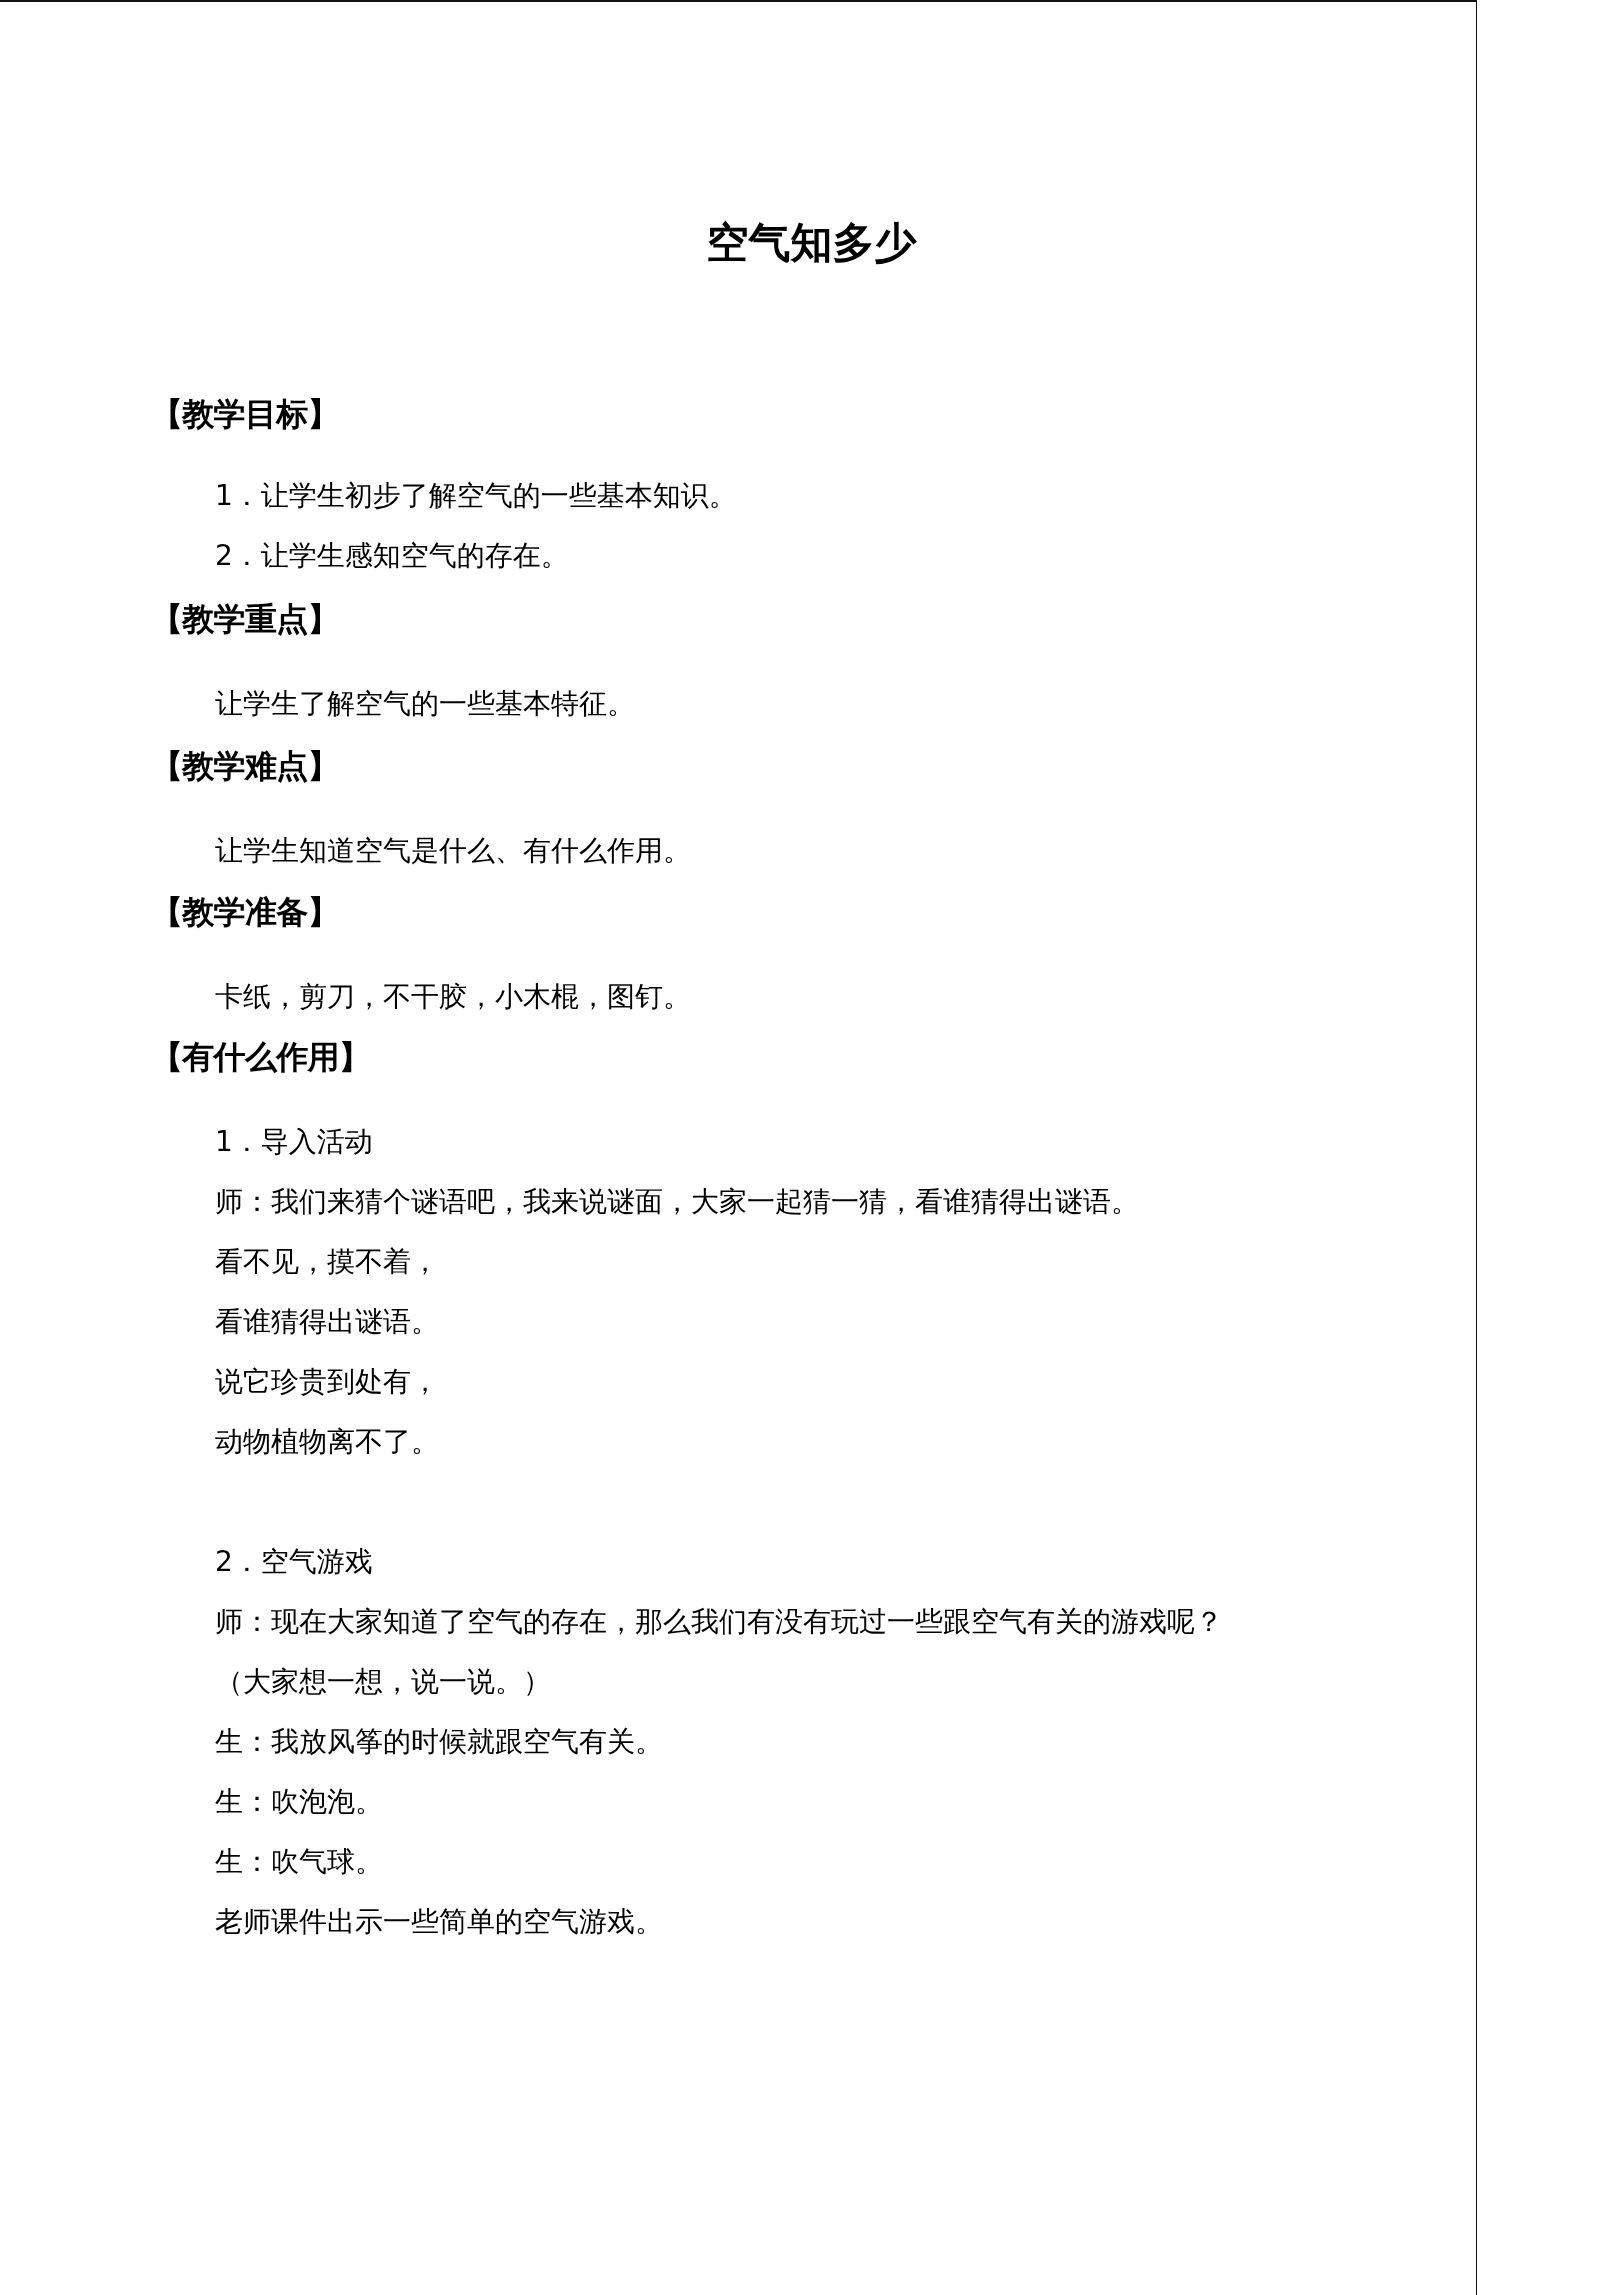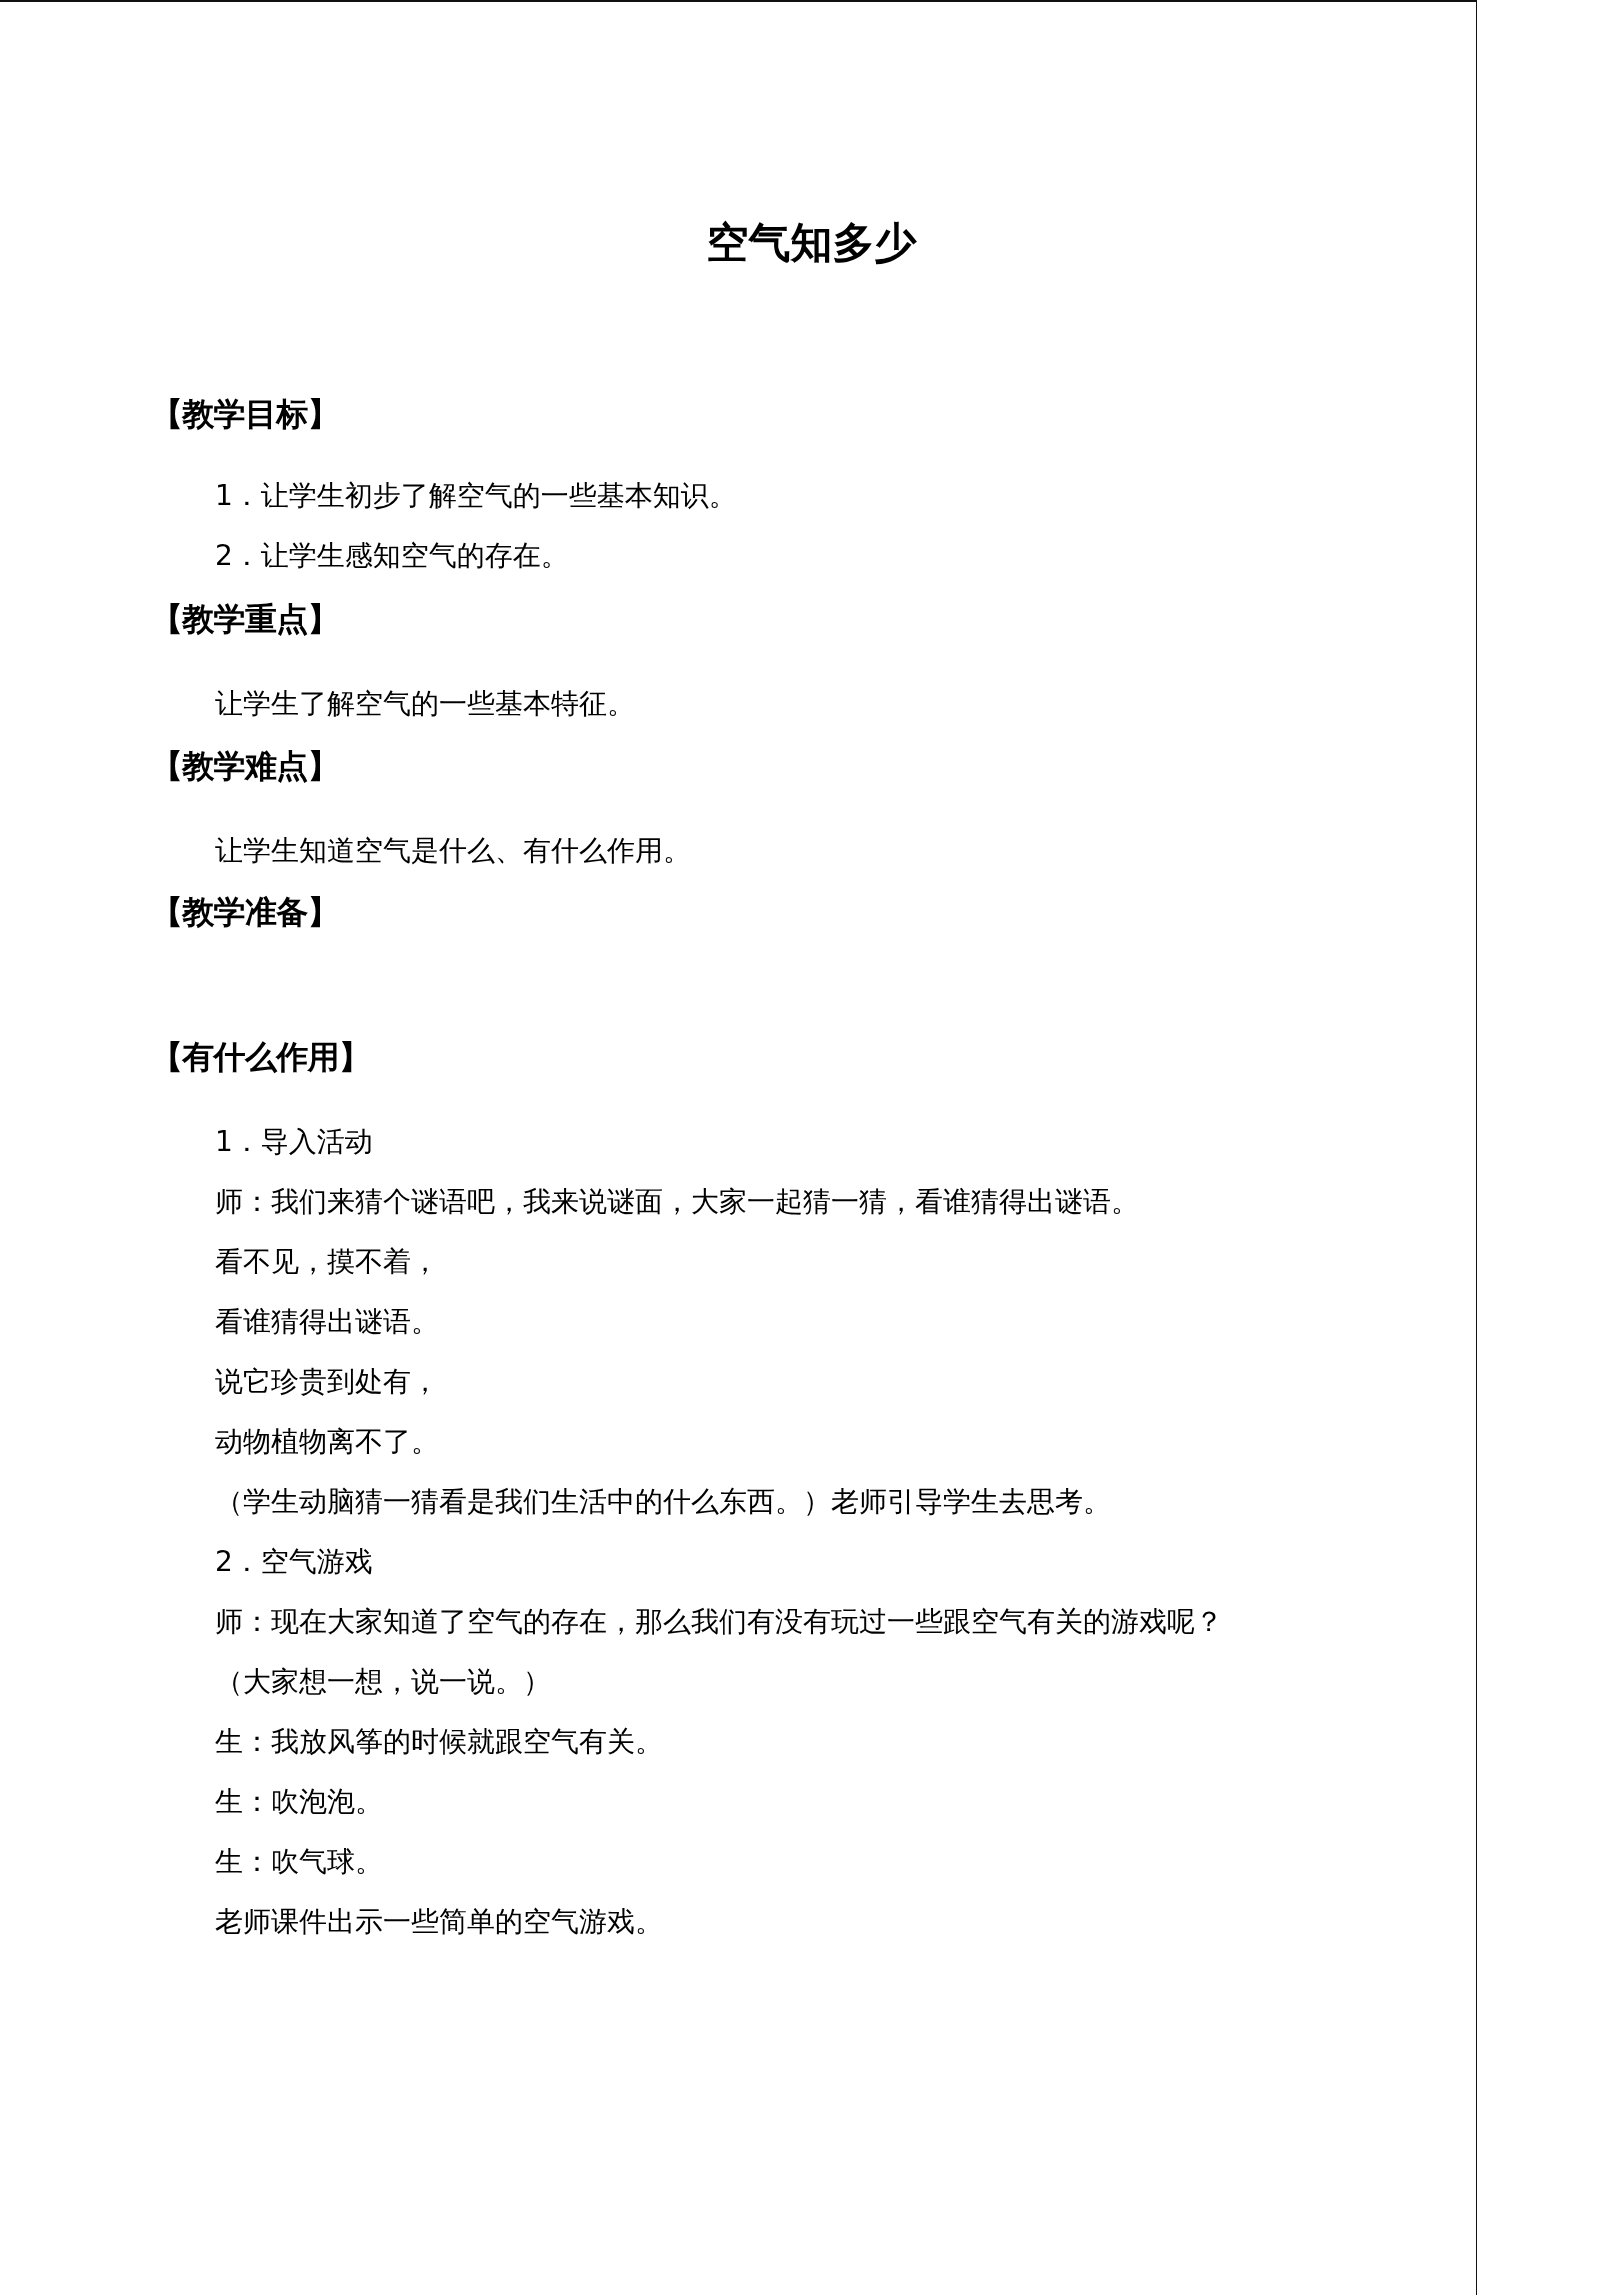--- a/index.html
+++ b/index.html
@@ -75,29 +75,29 @@
   <div class="line body-text" style="top:464px;">1．让学生初步了解空气的一些基本知识。</div>
   <div class="line body-text" style="top:524px;">2．让学生感知空气的存在。</div>
 
   <div class="line heading" style="top:587px;">【教学重点】</div>
   <div class="line body-text" style="top:672px;">让学生了解空气的一些基本特征。</div>
 
   <div class="line heading" style="top:734px;">【教学难点】</div>
   <div class="line body-text" style="top:819px;">让学生知道空气是什么、有什么作用。</div>
 
   <div class="line heading" style="top:880px;">【教学准备】</div>
+  <div class="line body-text" style="top:965px;">卡纸，剪刀，不干胶，小木棍，图钉。</div>
 
   <div class="line heading" style="top:1025px;">【有什么作用】</div>
   <div class="line body-text" style="top:1110px;">1．导入活动</div>
   <div class="line body-text" style="top:1170px;">师：我们来猜个谜语吧，我来说谜面，大家一起猜一猜，看谁猜得出谜语。</div>
   <div class="line body-text" style="top:1230px;">看不见，摸不着，</div>
   <div class="line body-text" style="top:1290px;">看谁猜得出谜语。</div>
   <div class="line body-text" style="top:1350px;">说它珍贵到处有，</div>
   <div class="line body-text" style="top:1410px;">动物植物离不了。</div>
-  <div class="line body-text" style="top:1470px;">（学生动脑猜一猜看是我们生活中的什么东西。）老师引导学生去思考。</div>
   <div class="line body-text" style="top:1530px;">2．空气游戏</div>
   <div class="line body-text" style="top:1590px;">师：现在大家知道了空气的存在，那么我们有没有玩过一些跟空气有关的游戏呢？</div>
   <div class="line body-text" style="top:1650px;">（大家想一想，说一说。）</div>
   <div class="line body-text" style="top:1710px;">生：我放风筝的时候就跟空气有关。</div>
   <div class="line body-text" style="top:1770px;">生：吹泡泡。</div>
   <div class="line body-text" style="top:1830px;">生：吹气球。</div>
   <div class="line body-text" style="top:1890px;">老师课件出示一些简单的空气游戏。</div>
 
 
 </div>

